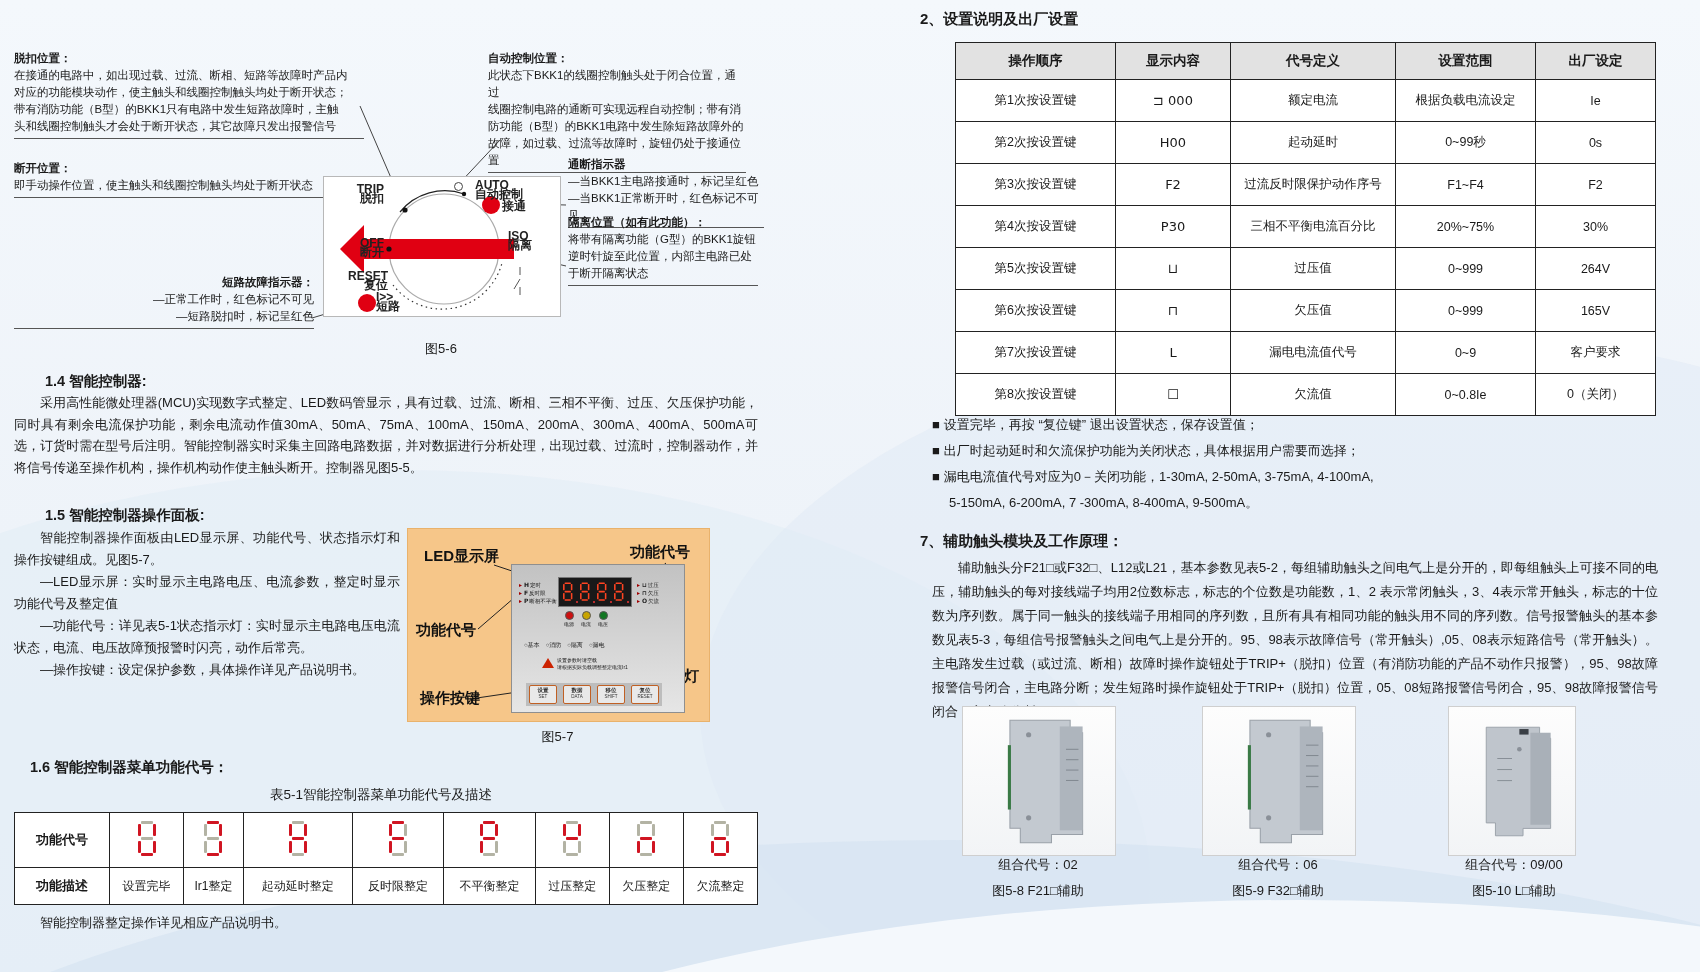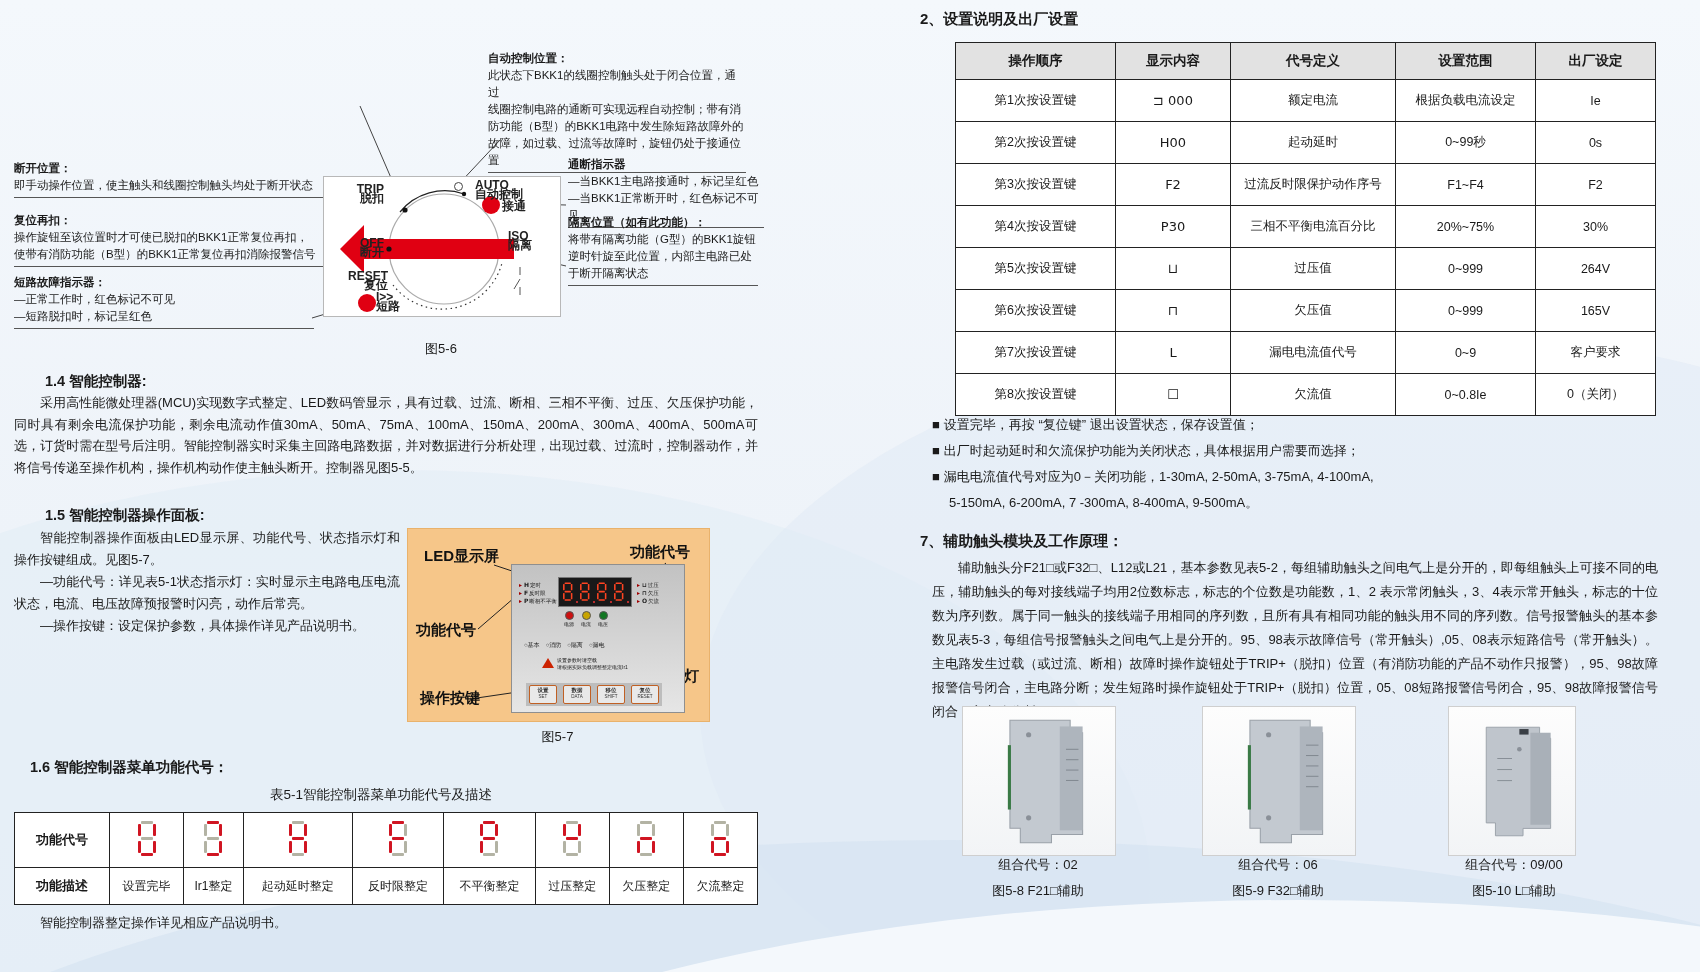--- a/index.html
+++ b/index.html
@@ -15,21 +15,21 @@
   .content{position:absolute;left:0;top:0;width:1700px;height:972px;z-index:1;}
   .abs{position:absolute;}
 
   
   .callout{position:absolute;border-bottom:1px solid #555;padding-bottom:3px;}
   .co-title{font-weight:bold;font-size:11.5px;line-height:17px;}
   .co-body{font-size:11.5px;line-height:17px;white-space:pre-line;}
   .co-trip{left:14px;top:50px;width:350px;}
   .co-open{left:14px;top:160px;width:340px;}
   .co-reset{left:14px;top:212px;width:338px;}
-  .co-short{left:14px;top:274px;width:300px;}
+  .co-short{left:14px;top:274px;width:300px;text-align:right;}
   .co-auto{left:488px;top:50px;width:258px;}
   .co-onoff{left:568px;top:156px;width:196px;}
   .co-iso{left:568px;top:214px;width:190px;}
 
   
   .dialbox{left:323px;top:176px;width:236px;height:139px;background:#fff;border:1px solid #b8b8b8;}
   .dlab{position:absolute;font-size:12px;line-height:8.5px;font-weight:bold;color:#222;}
   .dlab .cn{font-weight:bold;}
   .dl-trip{left:24px;top:8px;width:36px;text-align:right;}
   .dl-auto{left:130px;top:4px;display:flex;gap:12px;}
@@ -142,28 +142,30 @@
         <line x1="360" y1="106" x2="404" y2="208"></line>
         <line x1="352" y1="190" x2="388" y2="247"></line>
         <line x1="350" y1="244" x2="386" y2="279"></line>
         <line x1="312" y1="318" x2="362" y2="303"></line>
         <line x1="500" y1="140" x2="456" y2="187"></line>
         <line x1="566" y1="205" x2="497" y2="203"></line>
         <line x1="566" y1="266" x2="502" y2="251"></line>
       </g>
     </svg>
 
+    <div class="callout co-trip">
+      <div class="co-title">脱扣位置：</div>
+      <div class="co-body">在接通的电路中，如出现过载、过流、断相、短路等故障时产品内
+对应的功能模块动作，使主触头和线圈控制触头均处于断开状态；
+带有消防功能（B型）的BKK1只有电路中发生短路故障时，主触
+头和线圈控制触头才会处于断开状态，其它故障只发出报警信号</div>
+    </div>
     <div class="callout co-open">
       <div class="co-title">断开位置：</div>
       <div class="co-body">即手动操作位置，使主触头和线圈控制触头均处于断开状态</div>
-    </div>
-    <div class="callout co-reset">
-      <div class="co-title">复位再扣：</div>
-      <div class="co-body">操作旋钮至该位置时才可使已脱扣的BKK1正常复位再扣，
-使带有消防功能（B型）的BKK1正常复位再扣消除报警信号</div>
     </div>
     <div class="callout co-short">
       <div class="co-title">短路故障指示器：</div>
       <div class="co-body">—正常工作时，红色标记不可见
 —短路脱扣时，标记呈红色</div>
     </div>
     <div class="callout co-auto">
       <div class="co-title">自动控制位置：</div>
       <div class="co-body">此状态下BKK1的线圈控制触头处于闭合位置，通过
 线圈控制电路的通断可实现远程自动控制；带有消
@@ -228,20 +230,21 @@
       </div>
     </div>
     <div class="abs figcap cap56">图5-6</div>
 
     <div class="abs h2 h14">1.4 智能控制器:</div>
     <div class="abs p14">采用高性能微处理器(MCU)实现数字式整定、LED数码管显示，具有过载、过流、断相、三相不平衡、过压、欠压保护功能， 同时具有剩余电流保护功能，剩余电流动作值30mA、50mA、75mA、100mA、150mA、200mA、300mA、400mA、500mA可选，订货时需在型号后注明。智能控制器实时采集主回路电路数据，并对数据进行分析处理，出现过载、过流时，控制器动作，并将信号传递至操作机构，操作机构动作使主触头断开。控制器见图5-5。</div>
 
     <div class="abs h2 h15">1.5 智能控制器操作面板:</div>
     <div class="abs col15" id="sec15-paras">
         <p>智能控制器操作面板由LED显示屏、功能代号、状态指示灯和操作按键组成。见图5-7。</p>
+        <p>—LED显示屏：实时显示主电路电压、电流参数，整定时显示功能代号及整定值</p>
         <p>—功能代号：详见表5-1状态指示灯：实时显示主电路电压电流状态，电流、电压故障预报警时闪亮，动作后常亮。</p>
         <p>—操作按键：设定保护参数，具体操作详见产品说明书。</p>
       </div>
 
     <div class="abs fig57">
       <svg class="overlay" width="301" height="192">
         <g stroke="#222" stroke-width="1" fill="none">
           <line x1="86" y1="36" x2="152" y2="58"></line>
           <line x1="258" y1="34" x2="230" y2="58"></line>
           <line x1="70" y1="100" x2="114" y2="62"></line>

